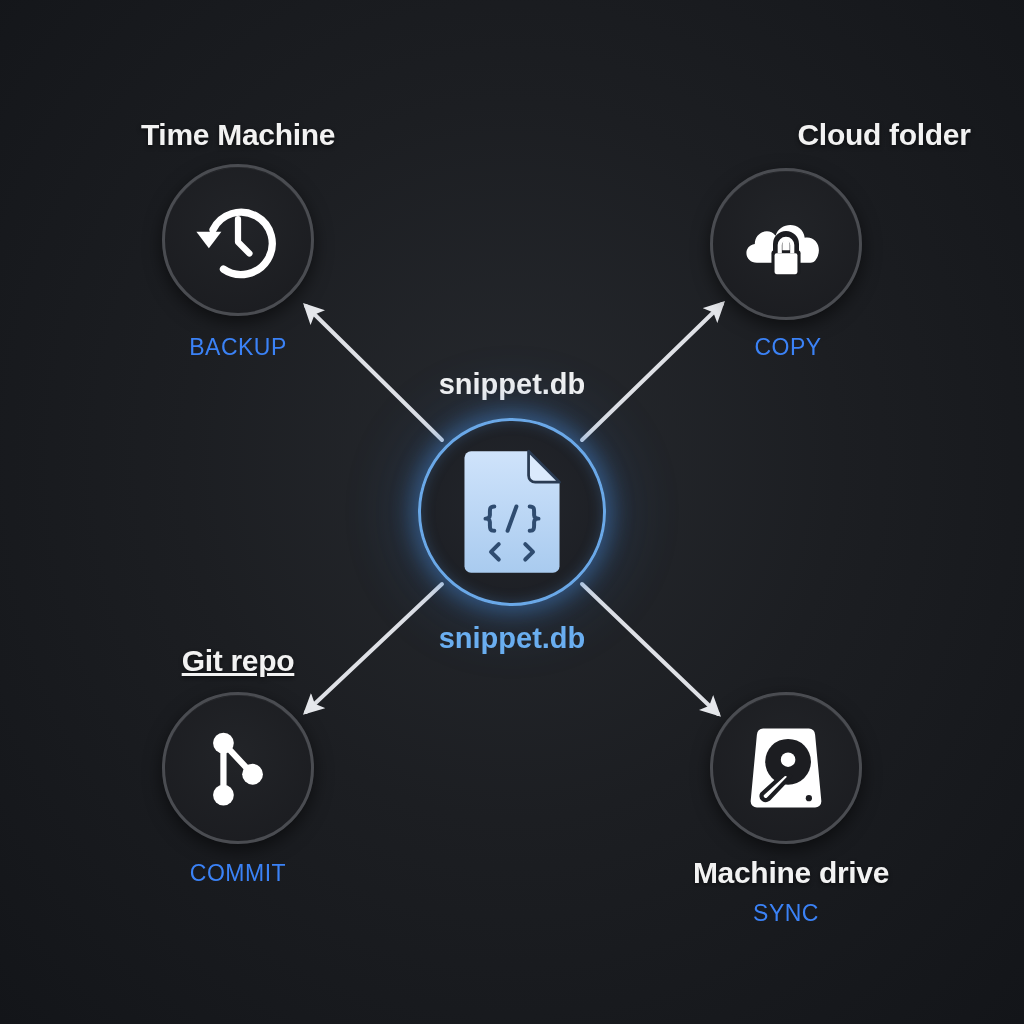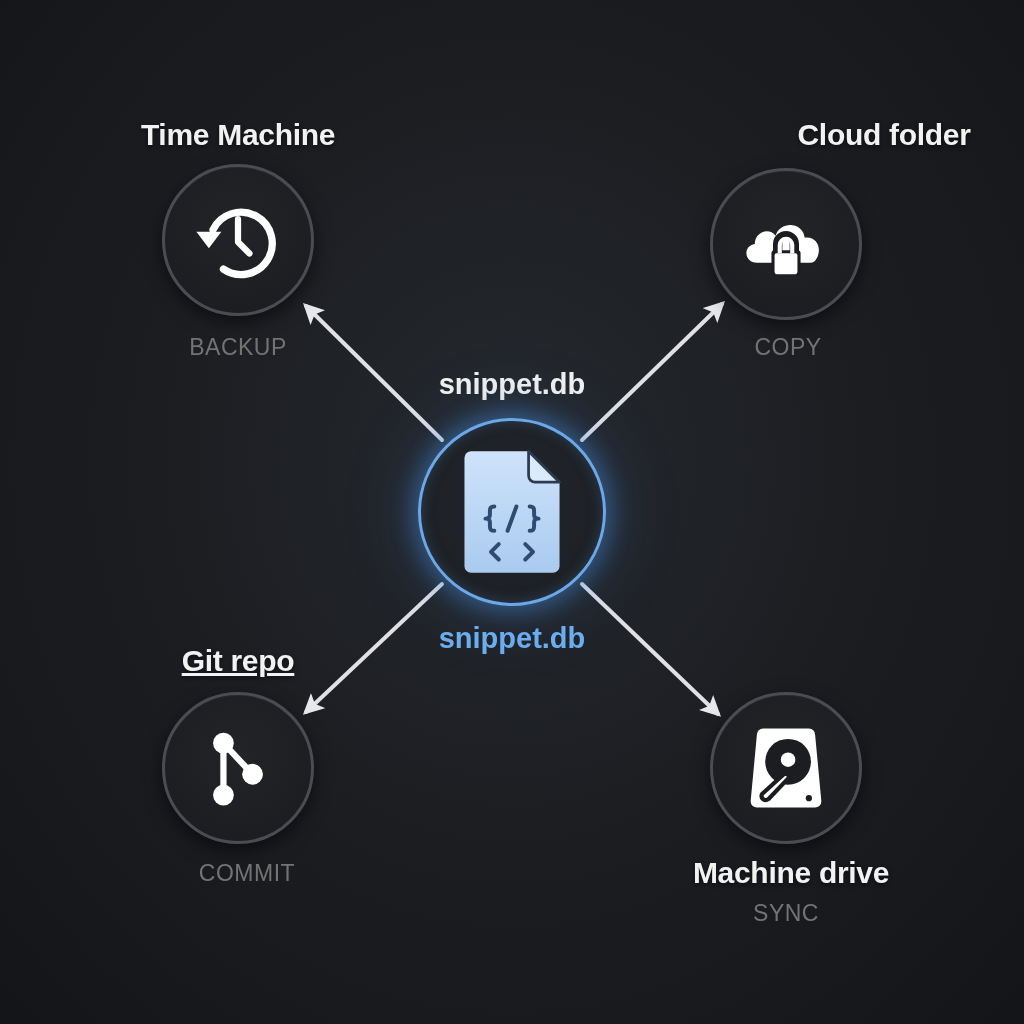--- a/index.html
+++ b/index.html
@@ -28,21 +28,21 @@
       background: radial-gradient(circle at 50% 45%, #23262c 0%, #1b1d22 100%);
       box-shadow: 0 0 22px 6px rgba(70,140,220,0.45), 0 0 60px 18px rgba(50,110,190,0.18), inset 0 0 14px rgba(90,160,235,0.25);
       display: flex; align-items: center; justify-content: center;
     }
     .title {
       position: absolute; color: #f2f2f2; font-weight: 700; font-size: 30px;
       letter-spacing: -0.3px; white-space: nowrap; transform: translateX(-50%);
       text-shadow: 0 2px 4px rgba(0,0,0,0.5);
     }
     .action {
-      position: absolute; color: #737373; font-weight: 400; font-size: 23px;
+      position: absolute; color: #3b82f6; font-weight: 400; font-size: 23px;
       letter-spacing: 0.5px; white-space: nowrap; transform: translateX(-50%);
     }
     .center-title-top {
       position: absolute; color: #f2f2f2; font-weight: 700; font-size: 29px;
       transform: translateX(-50%); white-space: nowrap;
     }
     .center-title-bottom {
       position: absolute; color: #6aaef0; font-weight: 700; font-size: 29px;
       transform: translateX(-50%); white-space: nowrap;
     }
@@ -115,21 +115,21 @@
     <svg width="104" height="104" viewBox="0 0 100 100">
       <g stroke="#ffffff" stroke-width="6" stroke-linecap="round" fill="none">
         <line x1="36" y1="26" x2="36" y2="74"></line>
         <line x1="36" y1="26" x2="62" y2="54"></line>
       </g>
       <circle cx="36" cy="26" r="10" fill="#ffffff"></circle>
       <circle cx="64" cy="56" r="10" fill="#ffffff"></circle>
       <circle cx="36" cy="76" r="10" fill="#ffffff"></circle>
     </svg>
   </div>
-  <div class="action" style="left:238px; top:860px;margin-left:9px;">COMMIT</div>
+  <div class="action" style="left:238px; top:860px;">COMMIT</div>
 
   <div class="node" style="left:710px; top:692px; width:152px; height:152px;">
     <svg width="104" height="104" viewBox="0 0 100 100">
       <path d="M28,12 L72,12 A6,6 0 0,1 78,18 L84,82 A6,6 0 0,1 78,88 L22,88 A6,6 0 0,1 16,82 L22,18 A6,6 0 0,1 28,12 Z" fill="#ffffff"></path>
       <circle cx="52" cy="44" r="22" fill="#1c1d21"></circle>
       <circle cx="52" cy="42" r="7" fill="#ffffff"></circle>
       <path d="M54,58 L33,80 A4,4 0 0,1 27,75 L49,55 Z" fill="#ffffff" stroke="#1c1d21" stroke-width="4" stroke-linejoin="round"></path>
       <circle cx="72" cy="79" r="3" fill="#1c1d21"></circle>
     </svg>
   </div>

